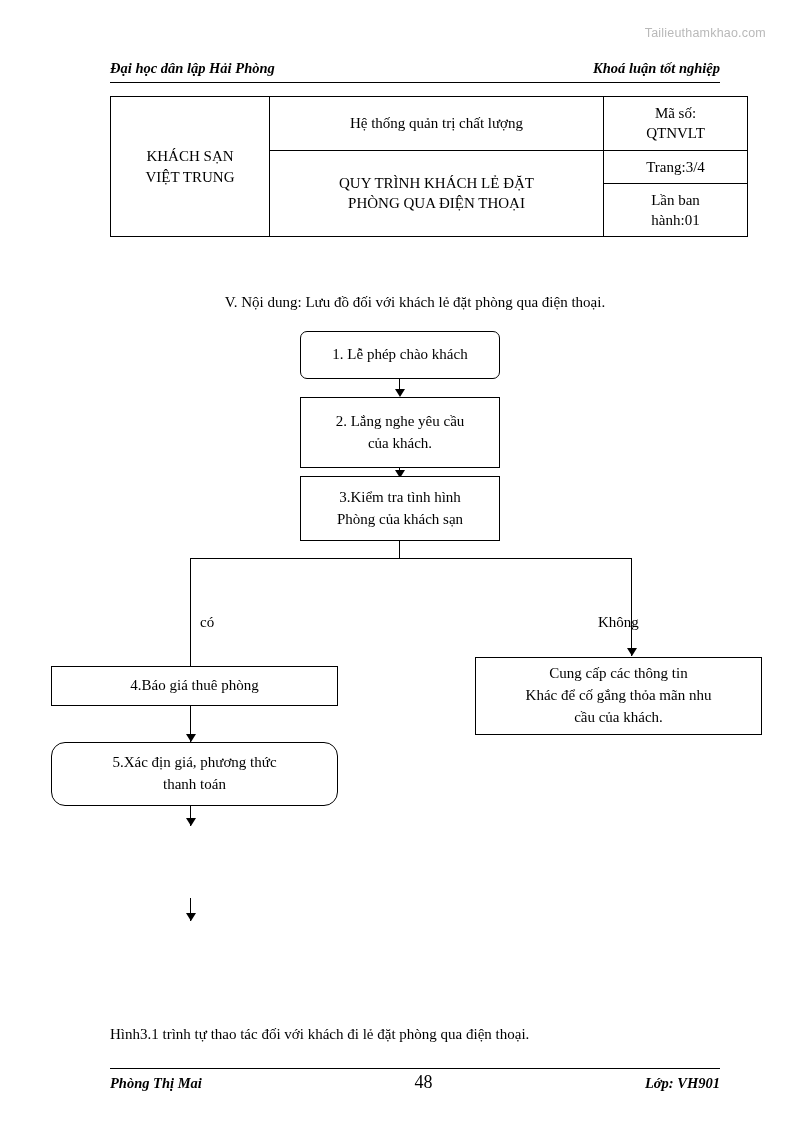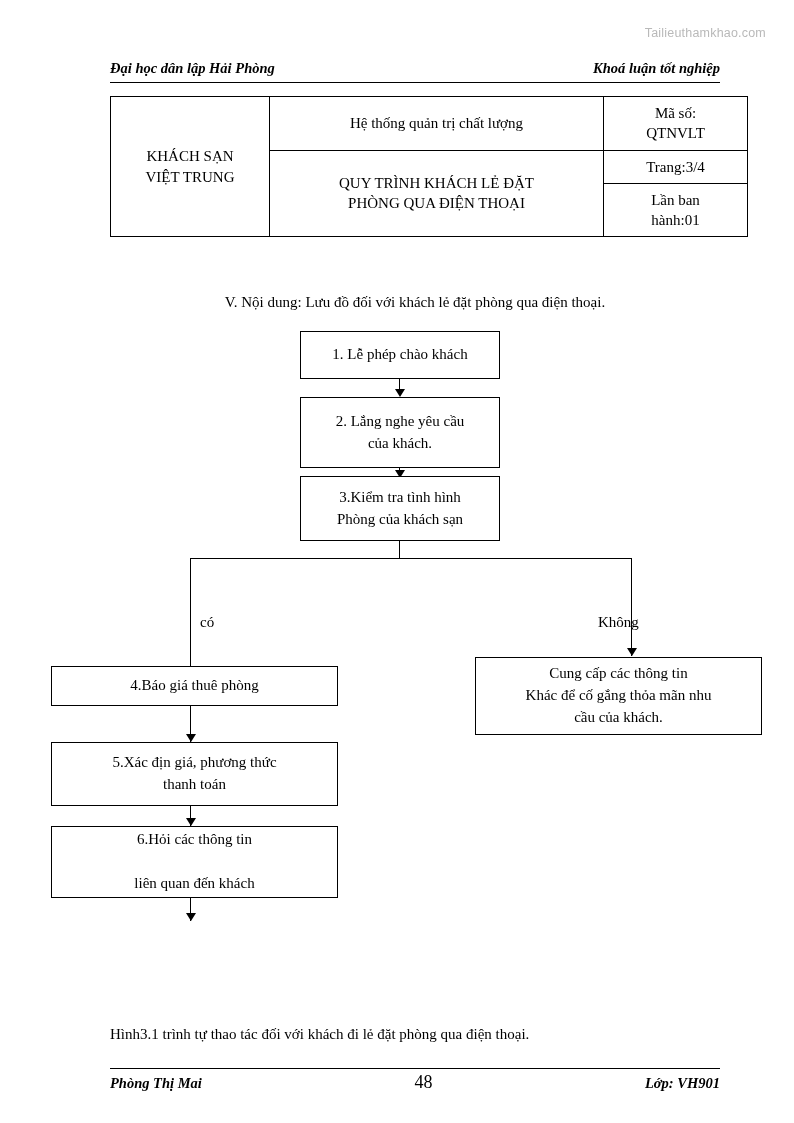--- a/index.html
+++ b/index.html
@@ -191,21 +191,21 @@
       <td class="cell-right" style="white-space:pre-line;">Lần ban
 hành:01</td>
     </tr>
   </tbody>
     </table>
 
   <div class="section-line">V. Nội dung: Lưu đồ đối với khách lẻ đặt phòng qua điện thoại.</div>
 
   <div class="flow">
 
-    <div class="box" style="left:300px; top:10px; width:200px; height:48px; white-space:pre-line;">1. Lễ phép chào khách</div>
+    <div class="box" style="left:300px; top:10px; width:200px; height:48px; white-space:pre-line;border-radius:7px;">1. Lễ phép chào khách</div>
 
     <div class="ln v" style="left:399px; top:58px; height:16px;"></div>
     <div class="arrow" style="left:395px; top:68px;"></div>
 
     <div class="box" style="left:300px; top:76px; width:200px; height:71px; white-space:pre-line;">2. Lắng nghe yêu cầu
 của khách.</div>
 
     <div class="ln v" style="left:399px; top:147px; height:8px;"></div>
     <div class="arrow" style="left:395px; top:149px;"></div>
 
@@ -224,29 +224,26 @@
 
     <div class="box" style="left:51px; top:345px; width:287px; height:40px; white-space:pre-line;">4.Báo giá thuê phòng</div>
 
     <div class="box" style="left:475px; top:336px; width:287px; height:78px; white-space:pre-line;">Cung cấp các thông tin
 Khác để cố gắng thỏa mãn nhu
 cầu của khách.</div>
 
     <div class="ln v" style="left:190px; top:385px; height:36px;"></div>
     <div class="arrow" style="left:186px; top:413px;"></div>
 
-    <div class="box" style="left:51px; top:421px; width:287px; height:64px; white-space:pre-line;">5.Xác địn giá, phương thức
+    <div class="box" style="left:51px; top:421px; width:287px; height:64px; white-space:pre-line;border-radius:14px;">5.Xác địn giá, phương thức
 thanh toán</div>
 
     <div class="ln v" style="left:190px; top:485px; height:20px;"></div>
     <div class="arrow" style="left:186px; top:497px;"></div>
 
-    <div class="box" style="left:51px; top:505px; width:287px; height:72px; white-space:pre-line;">6.Hỏi các thông tin
-
-liên quan đến khách</div>
 
     <div class="ln v" style="left:190px; top:577px; height:23px;"></div>
     <div class="arrow" style="left:186px; top:592px;"></div>
 
 
   </div>
 
   <div class="caption">Hình3.1 trình tự thao tác đối với khách đi lẻ đặt phòng qua điện thoại.</div>
 
   <div class="footer-rule"></div>

